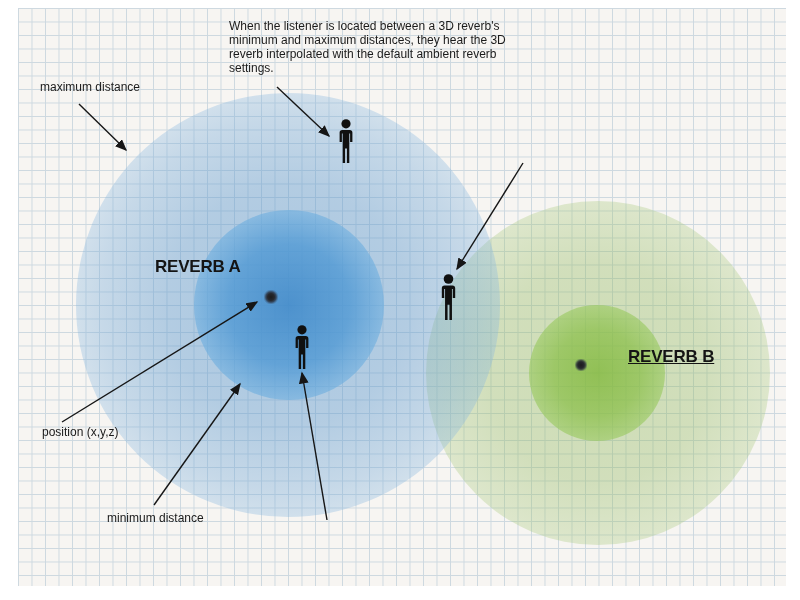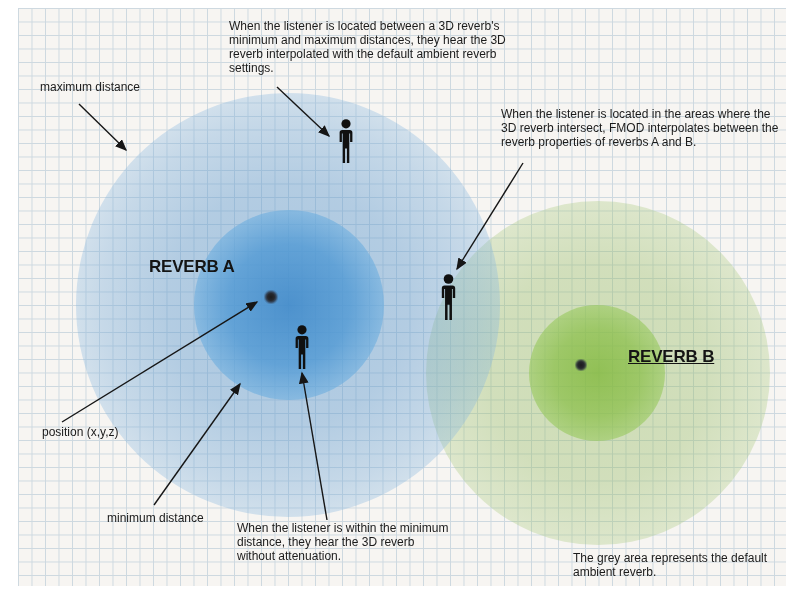--- a/index.html
+++ b/index.html
@@ -65,21 +65,21 @@
   }
   .txt{position:absolute;font-size:12px;line-height:14px;color:var(--text);}
   .para-top{left:229px;top:19px;width:278px;}
   .para-intersection{left:501px;top:107px;width:284px;}
   .para-min{left:237px;top:521px;width:218px;}
   .para-ambient{left:573px;top:551px;width:204px;}
   .lbl-max{left:40px;top:80px;text-align:center;}
   .lbl-min{left:107px;top:500px;margin-top:11px;}
   .lbl-pos{left:29px;top:425px;padding-left:13px;}
   .reverb-title{position:absolute;font-size:17px;font-weight:bold;letter-spacing:-0.2px;color:#141414;}
-  .title-a{left:149px;top:257px;}
+  .title-a{left:155px;top:257px;}
   .title-b{left:628px;top:347px;text-decoration:underline;}
   .overlay{position:absolute;left:0;top:0;width:800px;height:600px;pointer-events:none;}
   .arrow-line{stroke:#161616;stroke-width:1.4;fill:none;}
   .listener{fill:var(--figure);}
   #arrowhead path{fill:#161616;}
 </style>
 </head>
 <body>
 
 <div class="stage">
@@ -87,23 +87,20 @@
     <div class="circle b-outer"></div>
     <div class="circle a-outer"></div>
     <div class="circle b-inner"></div>
     <div class="circle a-inner"></div>
   </div>
 
   <div class="dot dot-a"></div>
   <div class="dot dot-b"></div>
 
   <div class="txt para-top">When the listener is located between a 3D reverb's minimum and maximum distances, they hear the 3D reverb interpolated with the default ambient reverb settings.</div>
-  <div class="txt para-intersection">When the listener is located in the areas where the 3D reverb intersect, FMOD interpolates between the reverb properties of reverbs A and B.</div>
-  <div class="txt para-min">When the listener is within the minimum distance, they hear the 3D reverb without attenuation.</div>
-  <div class="txt para-ambient">The grey area represents the default ambient reverb.</div>
 
   <div class="txt lbl-max">maximum distance</div>
   <div class="txt lbl-min">minimum distance</div>
   <div class="txt lbl-pos">position (x,y,z)</div>
 
   <div class="reverb-title title-a">REVERB A</div>
   <div class="reverb-title title-b">REVERB B</div>
 
   <svg class="overlay" viewBox="0 0 800 600" xmlns="http://www.w3.org/2000/svg">
     <defs>

